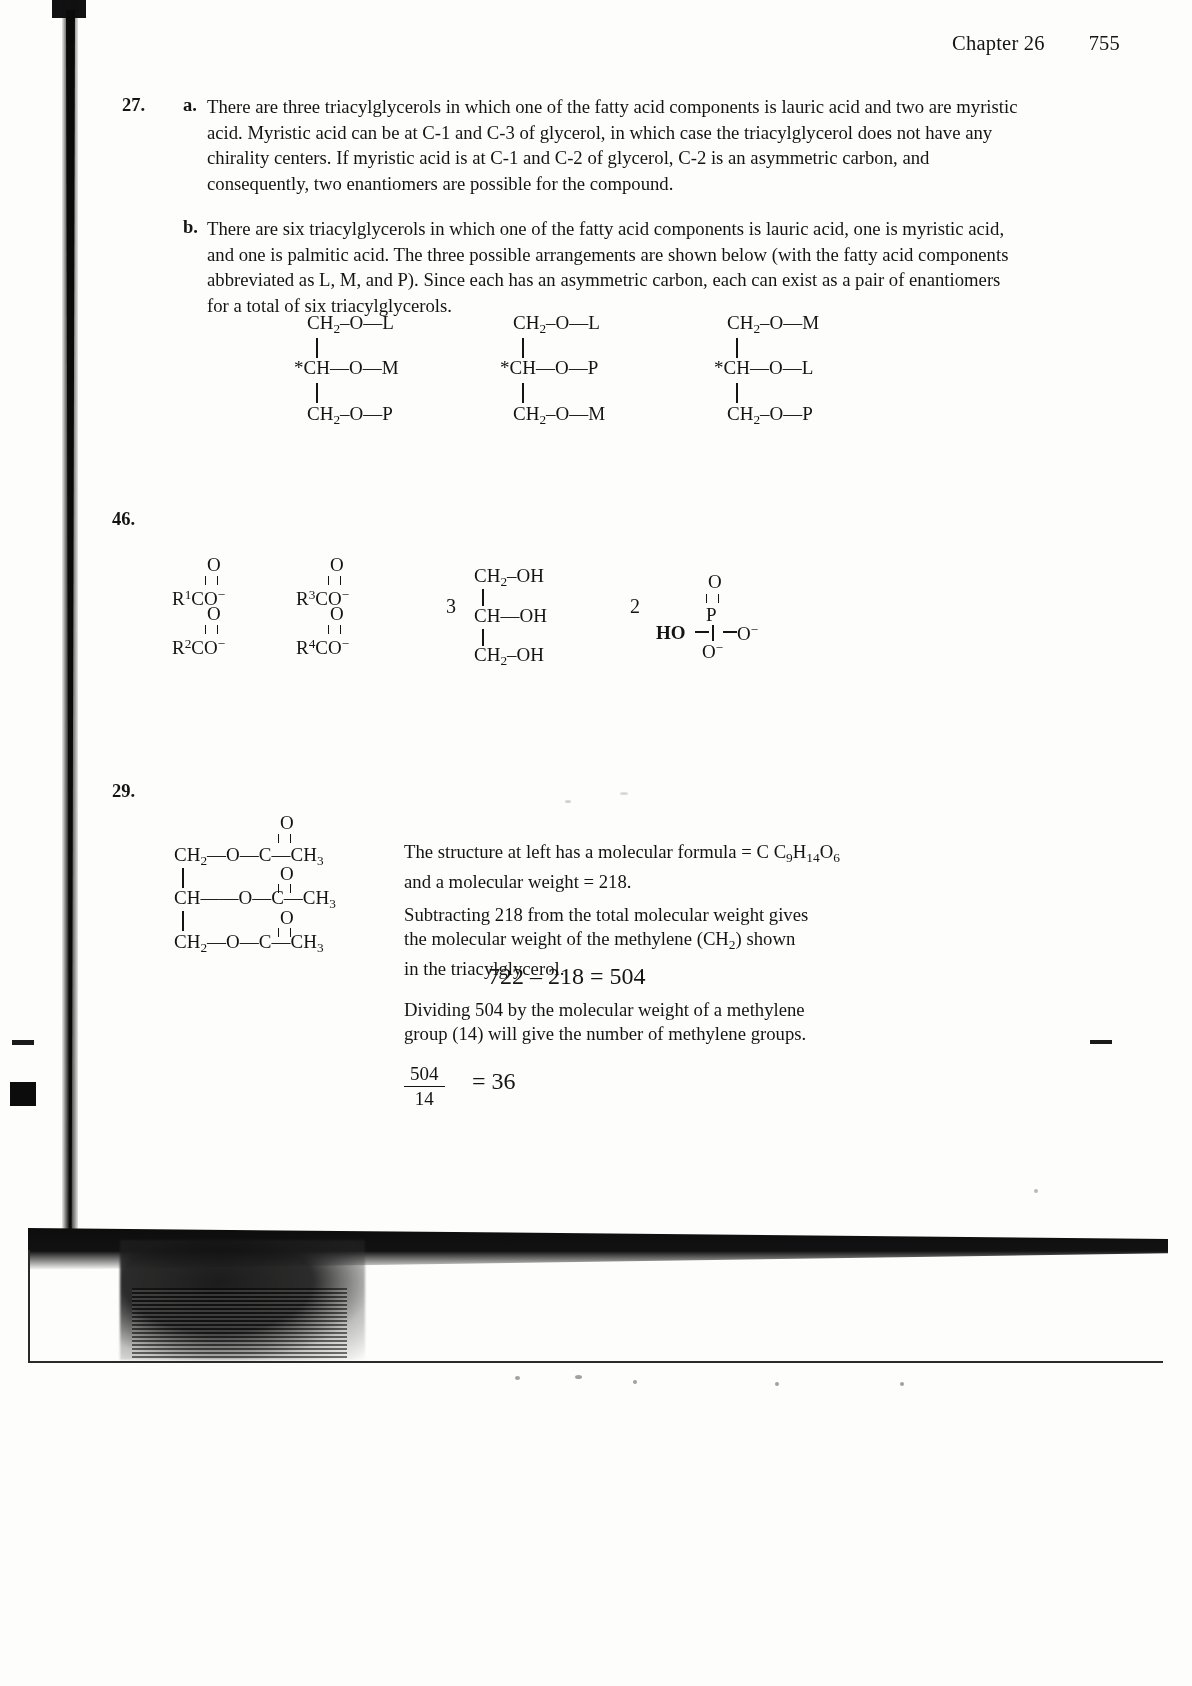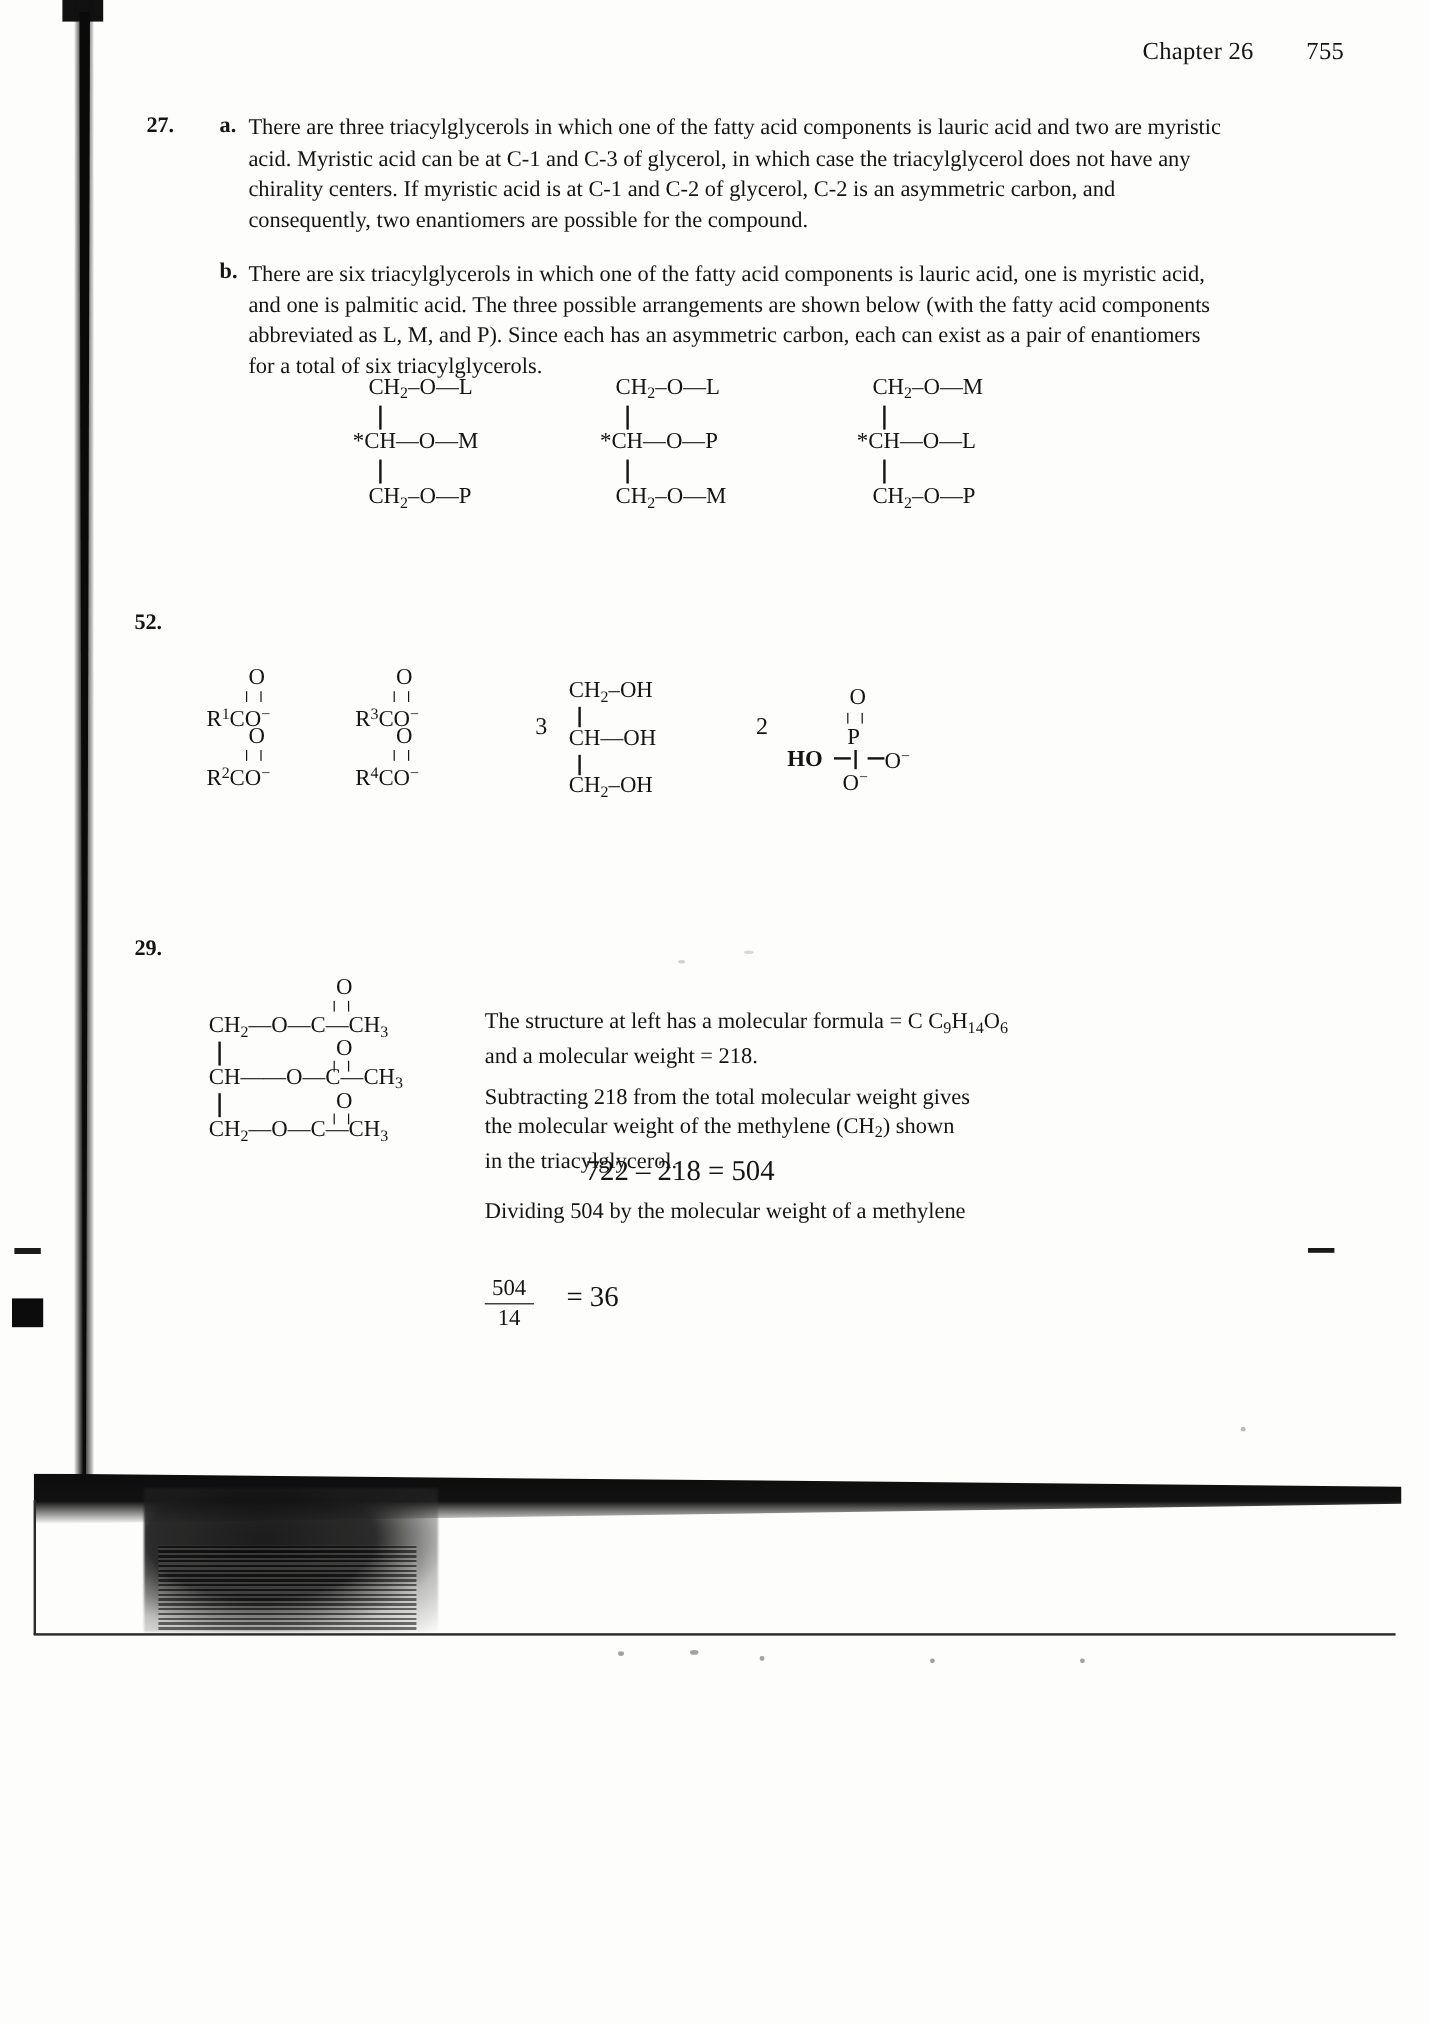--- a/index.html
+++ b/index.html
@@ -221,21 +221,21 @@
   </div>
   <div class="vbond" style="left:736px; top:338px; height:20px;"></div>
   <div class="struct" style="left:714px; top:358px;">
     <span class="star">*</span><span>CH</span><span>—O—L</span>
   </div>
   <div class="vbond" style="left:736px; top:383px; height:20px;"></div>
   <div class="struct" style="left:727px; top:404px;">
     <span>CH</span><sub>2</sub><span>–O—P</span>
   </div>
 
-  <div class="qnum" style="left:112px; top:509px;">52.</div>
+  <div class="qnum" style="left:112px; top:509px;">46.</div>
 
   <div class="struct" style="left:207px; top:555px;">O</div>
   <div class="dbl-bond" style="left:205px; top:576px;"></div>
   <div class="struct" style="left:172px; top:568px; top:568px;">
     <span style="visibility:hidden">.</span>
   </div>
   <div class="struct" style="left:172px; top:588px;">
     <span>R</span><sup>1</sup><span>CO</span><sup>−</sup>
   </div>
 
@@ -317,20 +317,21 @@
   <div class="para" style="left:404px; top:903px; width:500px; line-height:24px;">
     <span>Subtracting 218 from the total molecular weight gives</span><br>
     <span>the molecular weight of the methylene (CH</span><sub>2</sub><span>)  shown</span><br>
     <span>in the triacylglycerol.</span>
   </div>
 
   <div class="mathline" style="left:488px; top:963px;">722 – 218  =  504</div>
 
   <div class="para" style="left:404px; top:998px; width:500px; line-height:24px;">
     <span>Dividing 504 by the molecular weight of a methylene</span><br>
+    <span>group (14) will give the number of methylene groups.</span>
   </div>
 
   <div class="frac" style="left:404px; top:1050px;">
     <span class="num">504</span>
     <span class="bar"></span>
     <span class="den">14</span>
   </div>
   <div class="mathline" style="left:472px; top:1068px;">=  36</div>
 
 

